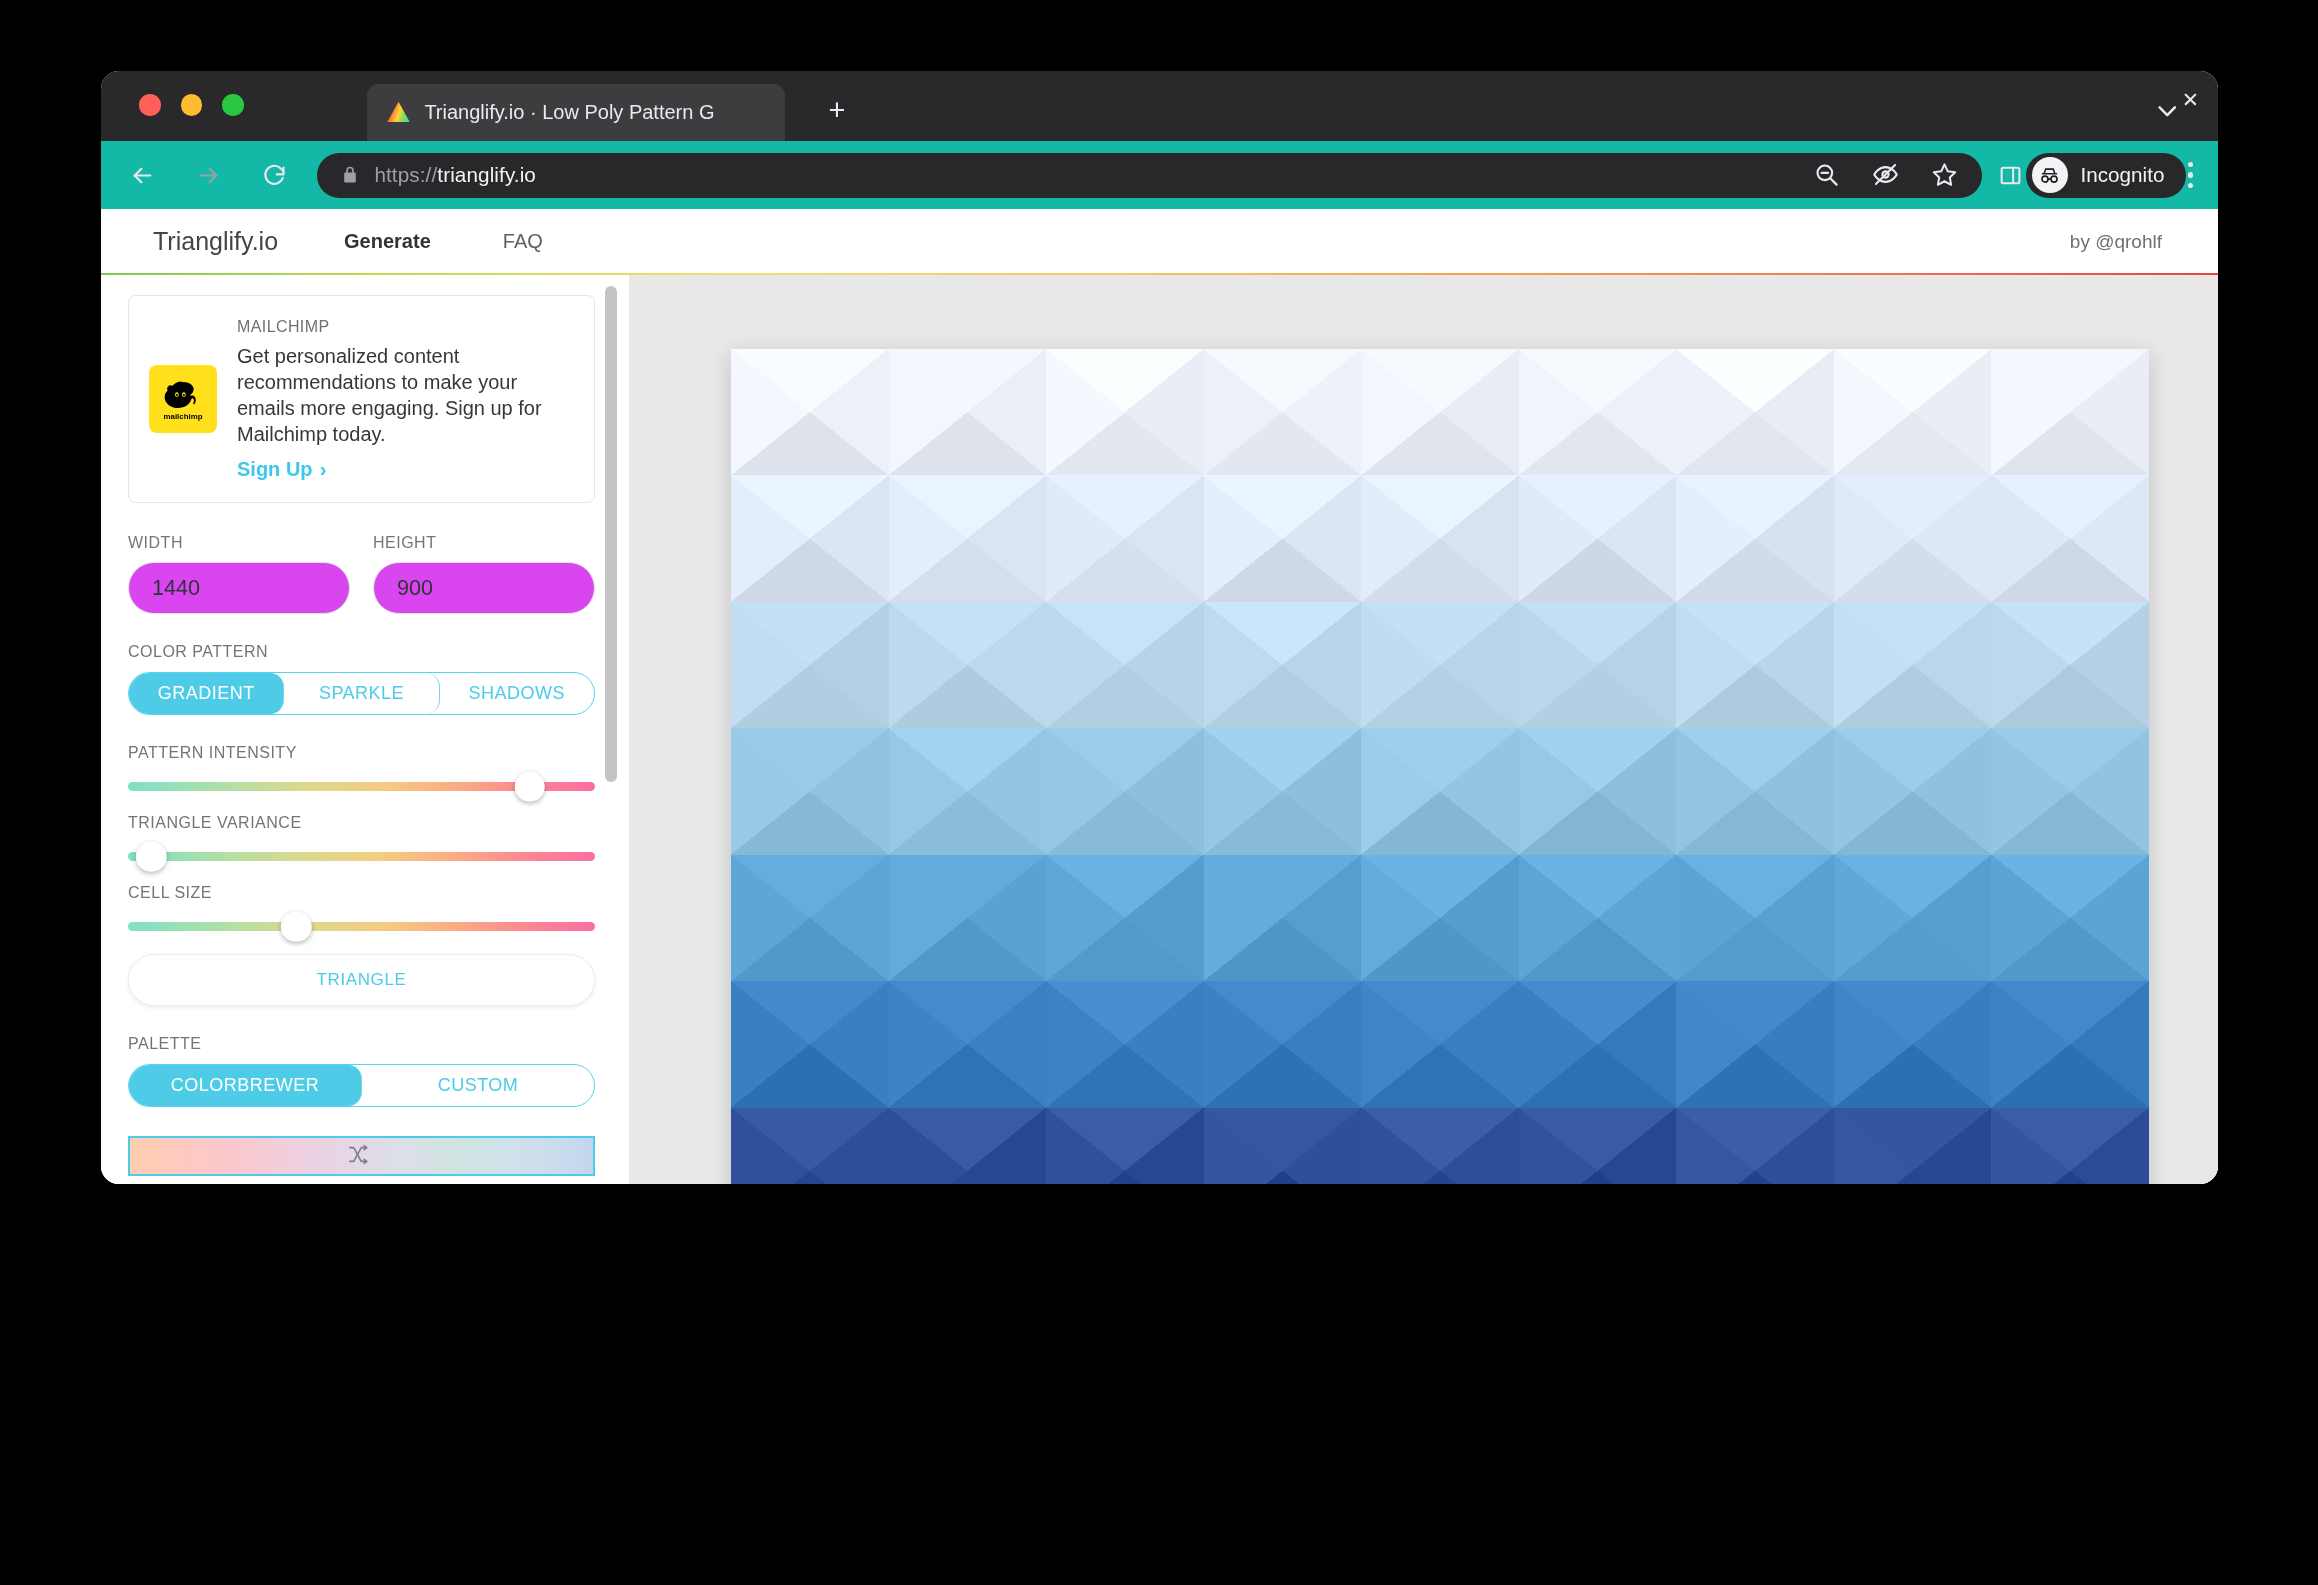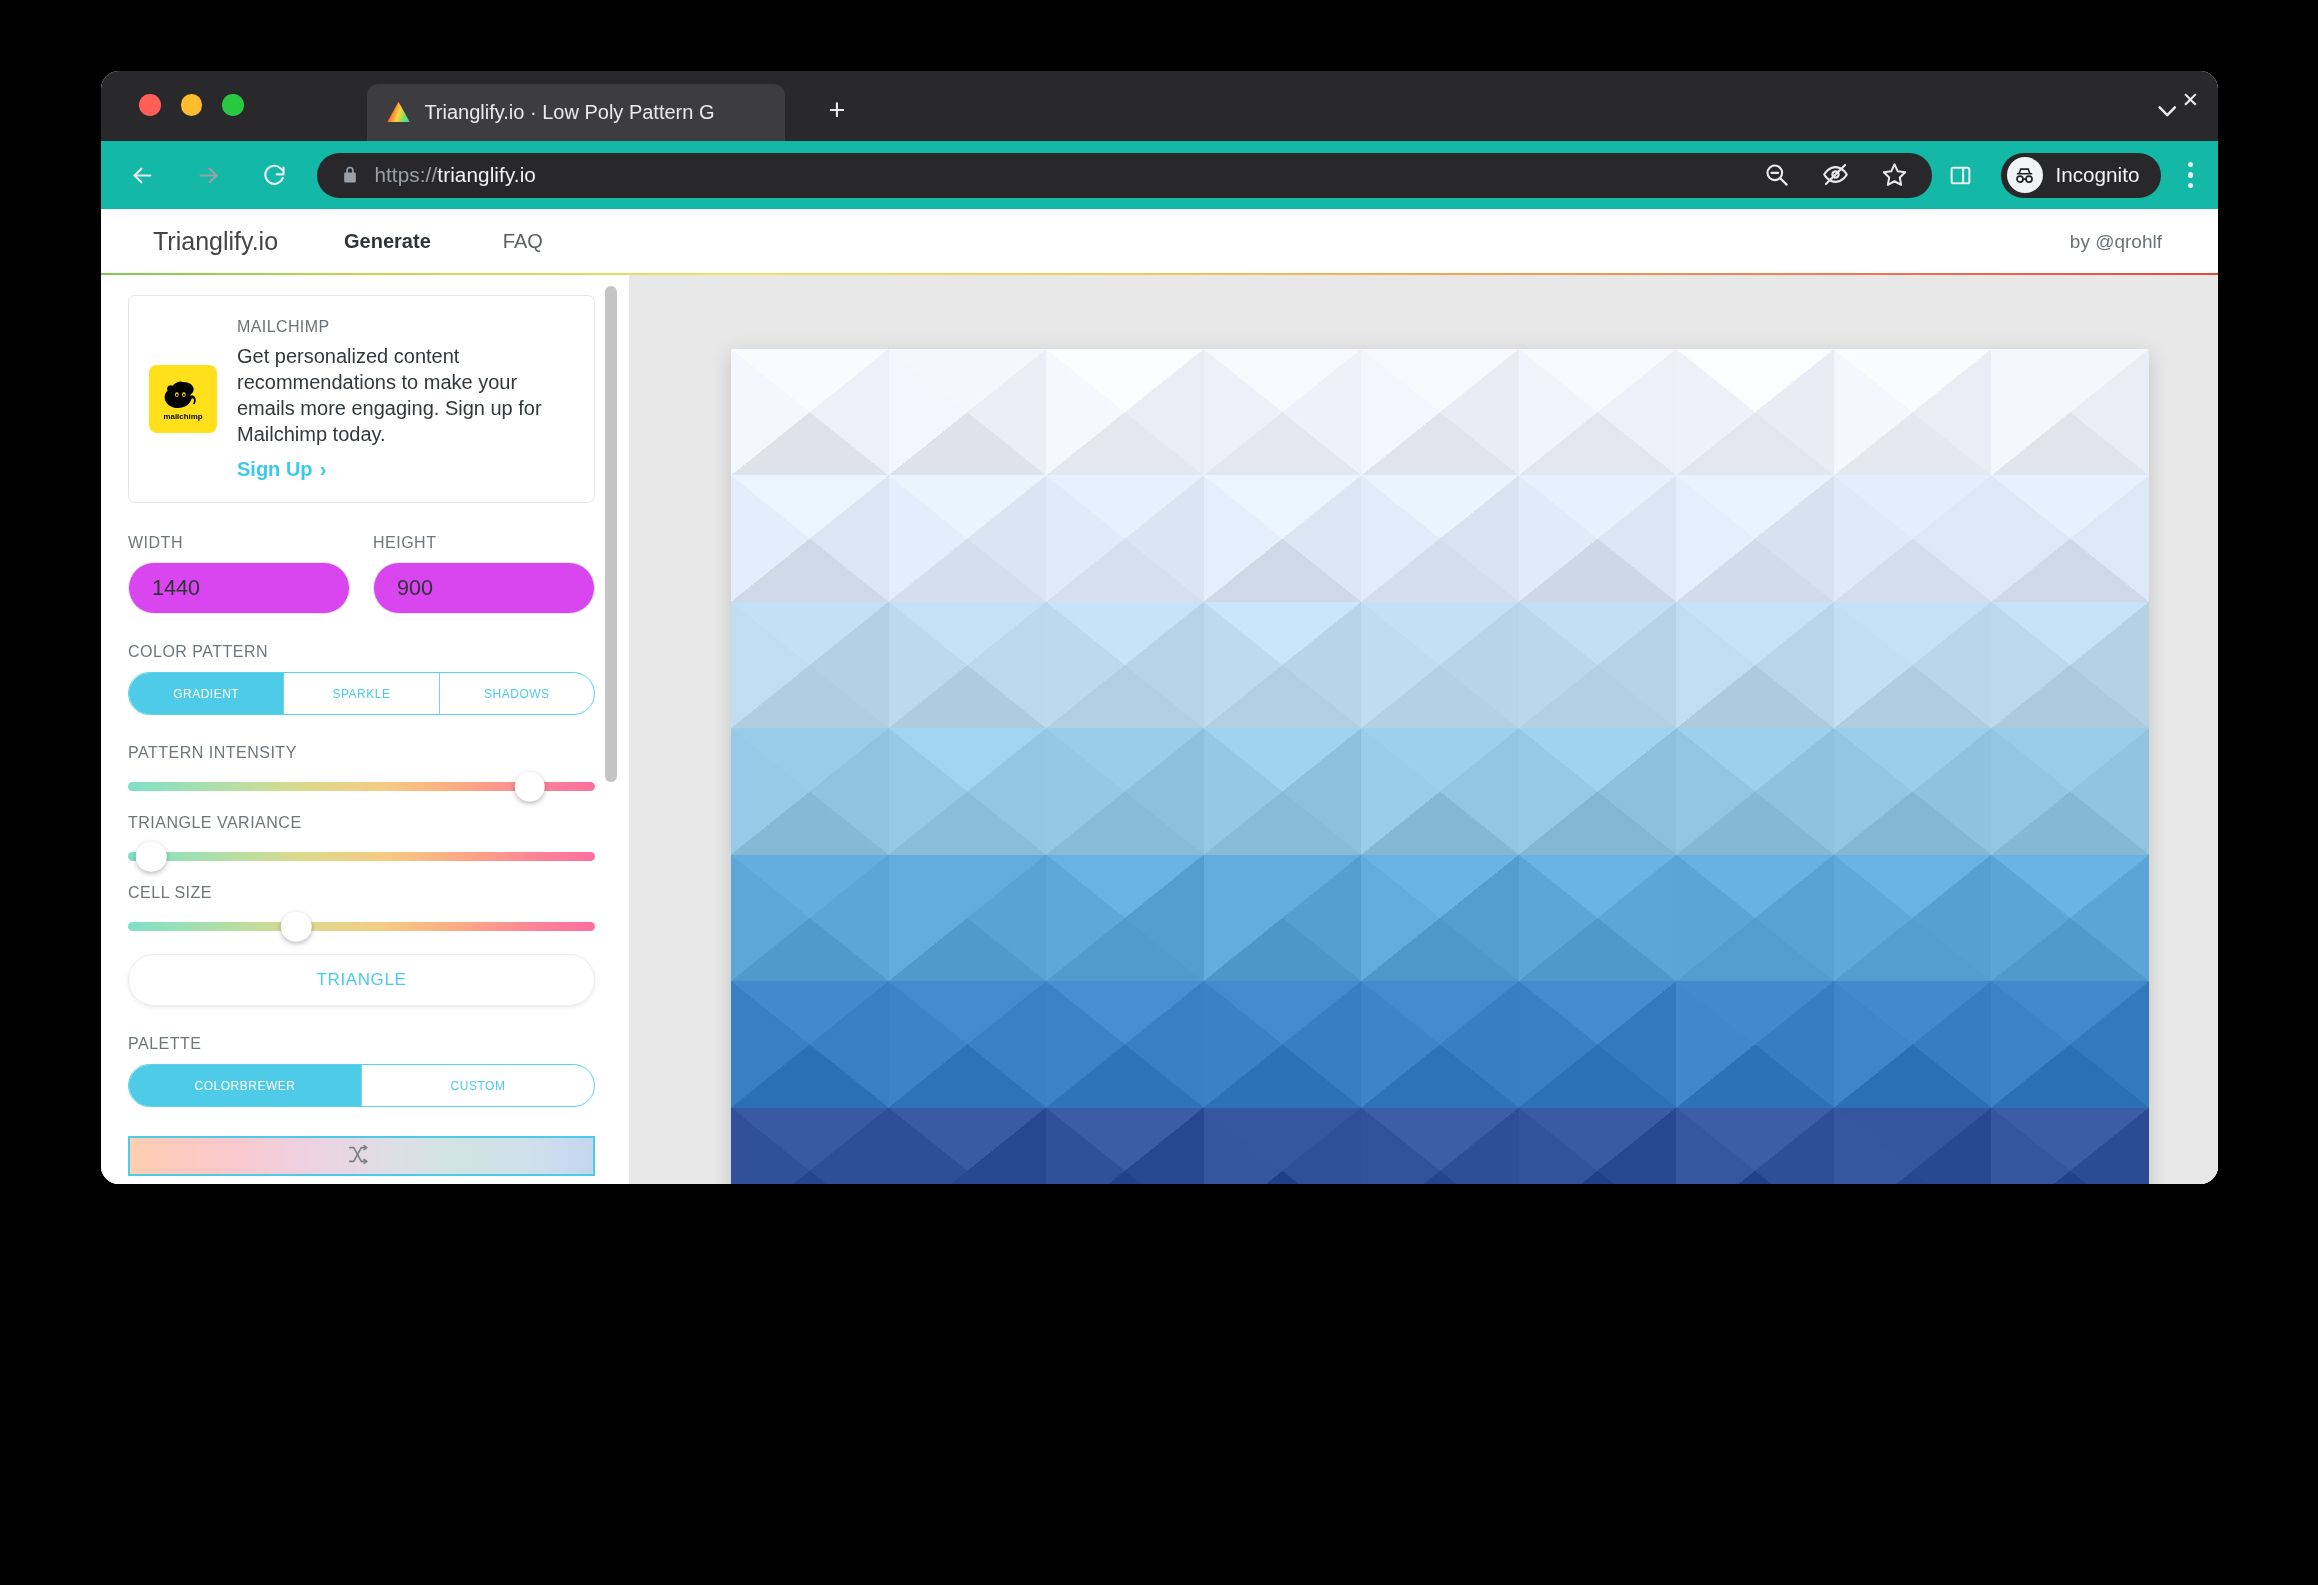--- a/index.html
+++ b/index.html
@@ -110,21 +110,21 @@
   #url-text .scheme { color: #9aa0a6; }
   #url-text .host { color: #f1f3f4; }
 
   #omnibox-actions {
     position: absolute; right: 12.6px; top: 6.3px;
     display: flex; align-items: center; gap: 27px;
     padding-right: 9px;
   }
 
   #toolbar-right {
-    display: flex; align-items: center; gap: 25px;
+    display: flex; align-items: center; 
     padding-right: 23px;
     justify-content: space-between;
   }
   #incognito-pill {
     display: flex; align-items: center;
     background: #28282a;
     height: 45px;
     border-radius: 22.4px;
     padding: 0 21.6px 0 5.4px;
     gap: 12.6px;
@@ -256,23 +256,24 @@
     height: 43px;
     border: 0.9px solid #55d2ec;
     border-radius: 21.6px;
     overflow: hidden;
     margin-bottom: 29px;
     background: #fff;
   }
   .seg-item {
     flex: 1 1 0;
     display: flex; align-items: center; justify-content: center;
-    font-size: 12px; letter-spacing: 0.5px;
+    font-size: 18px; letter-spacing: 0.5px;
     color: #4ccbe8;
     border-right: 0.9px solid #6fd8ef;
+    border-radius: 14px;
   }
   .seg-item:last-child { border-right: none; }
   .seg-item.active { background: #4ecbe6; color: #fff; }
 
   
   .slider-block { margin-bottom: 23px; }
   .slider-rail {
     position: relative;
     height: 9px;
     border-radius: 4.5px;

